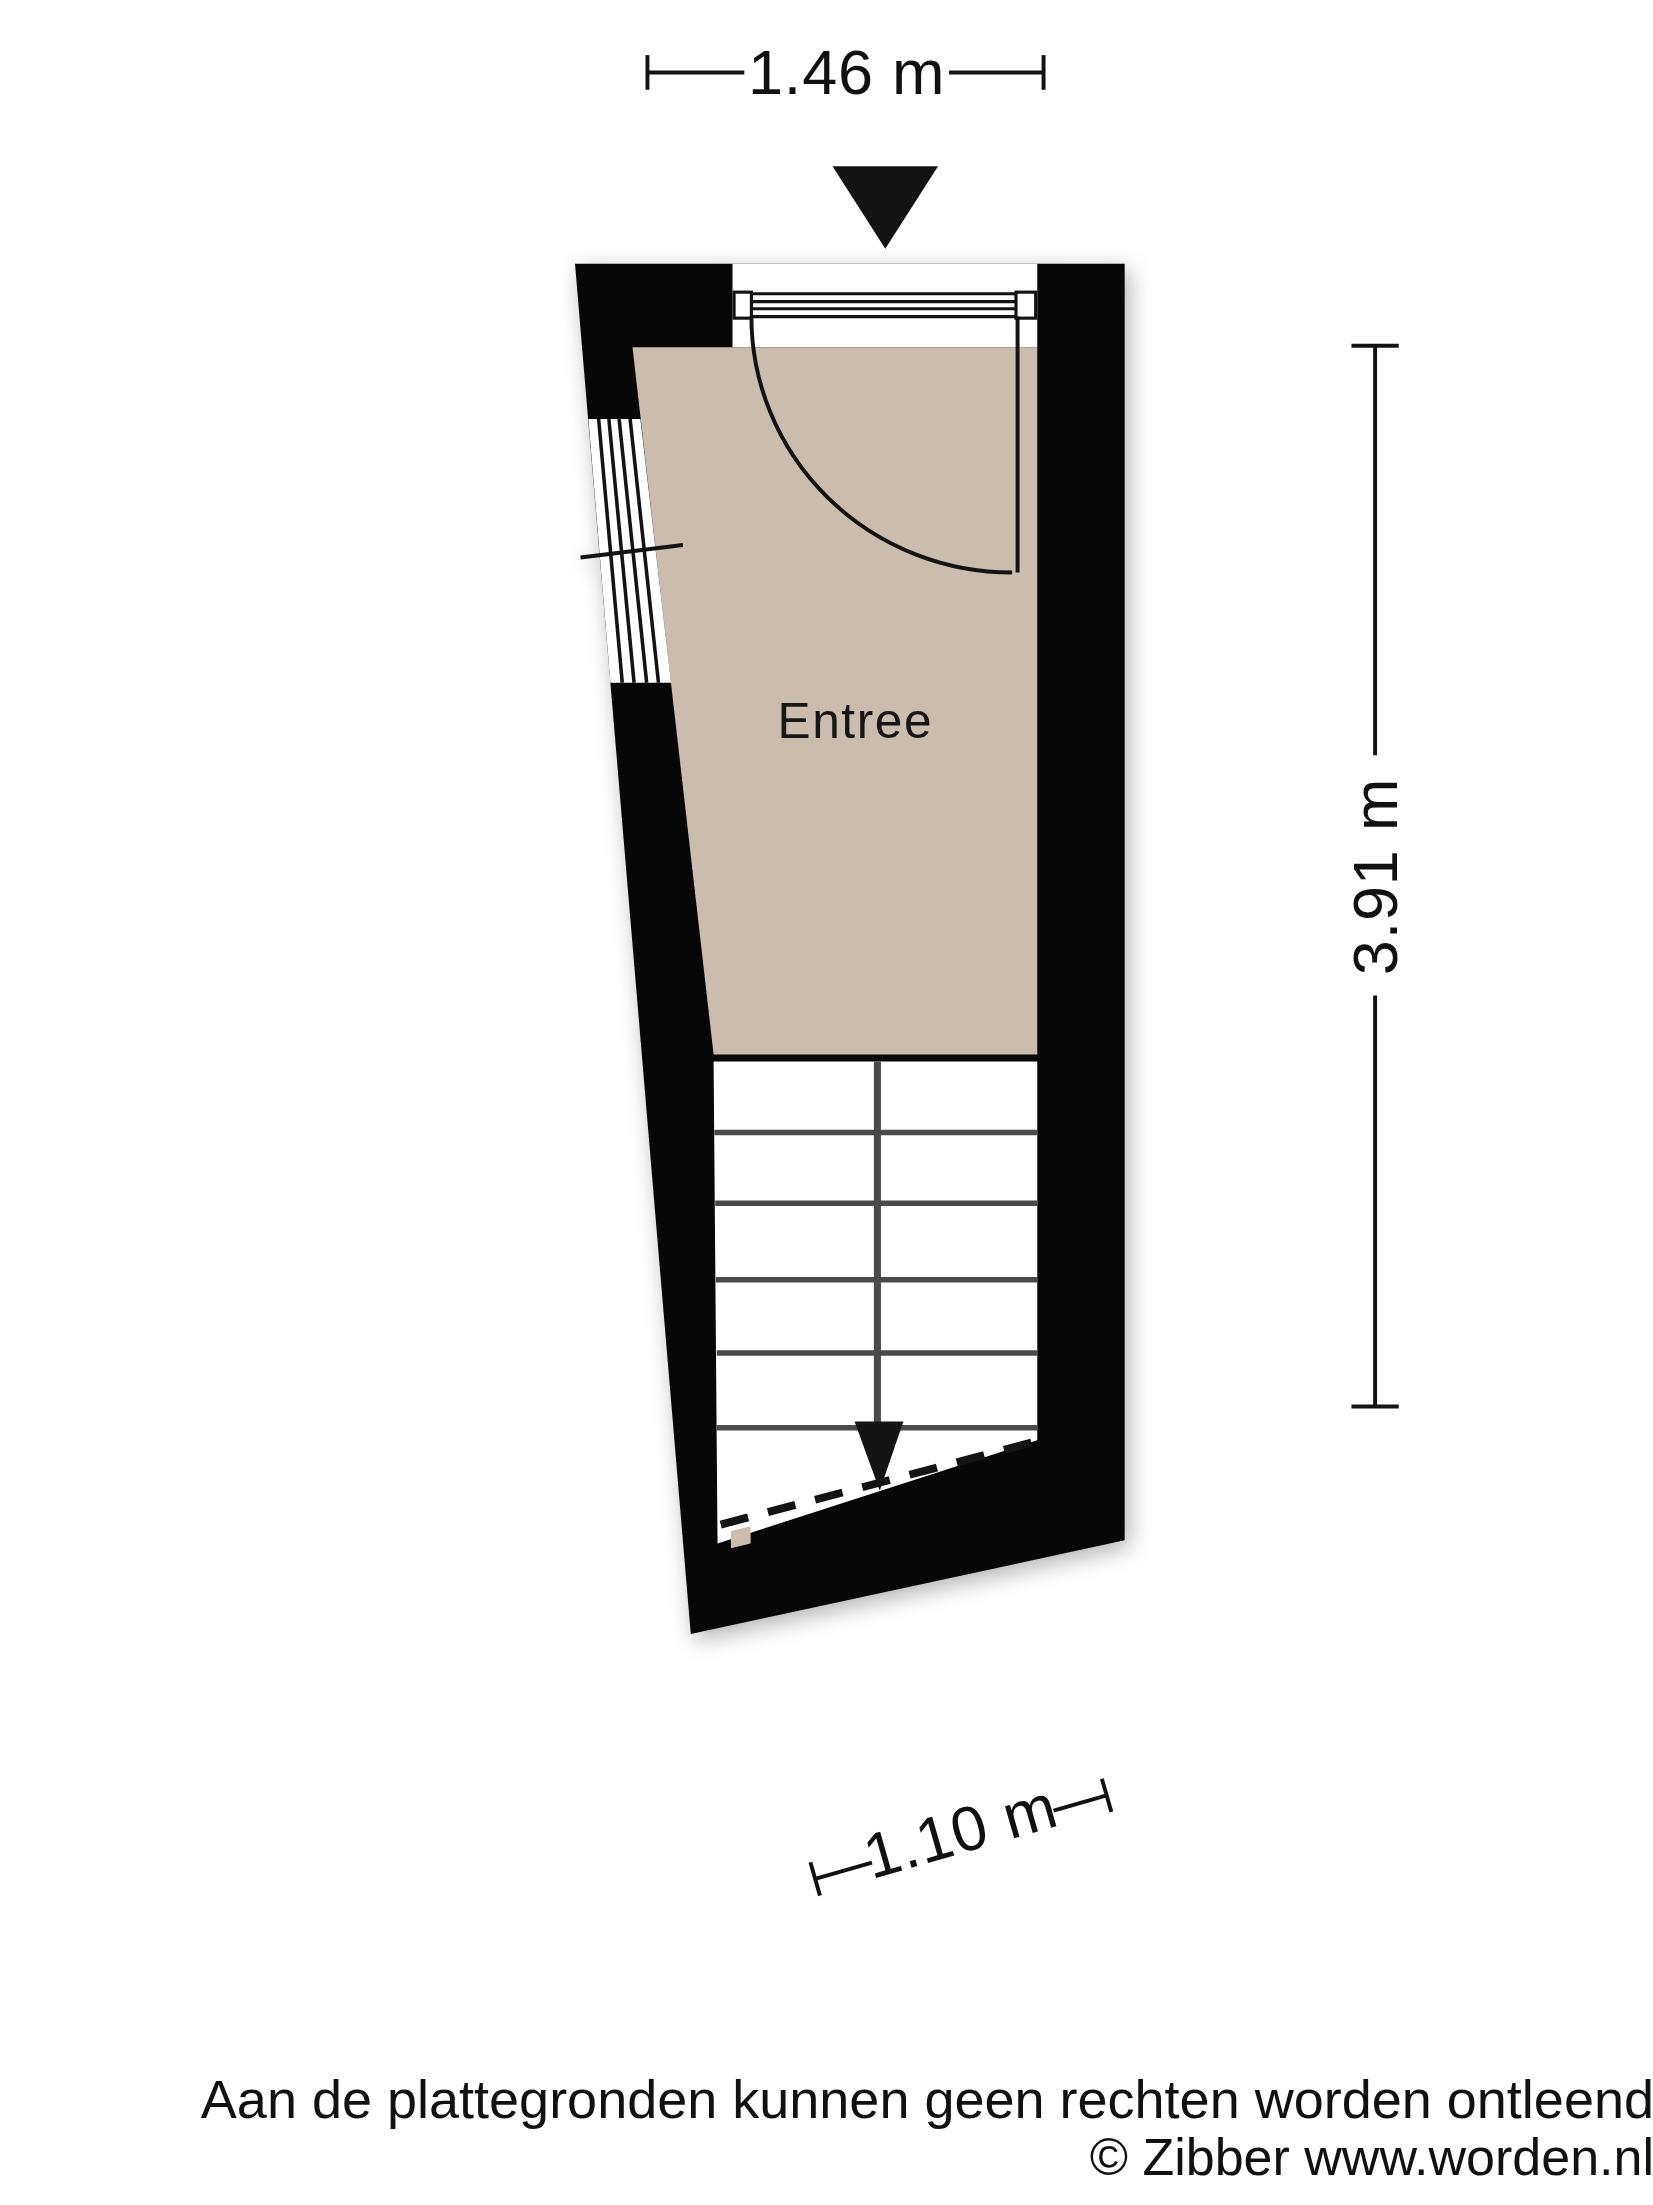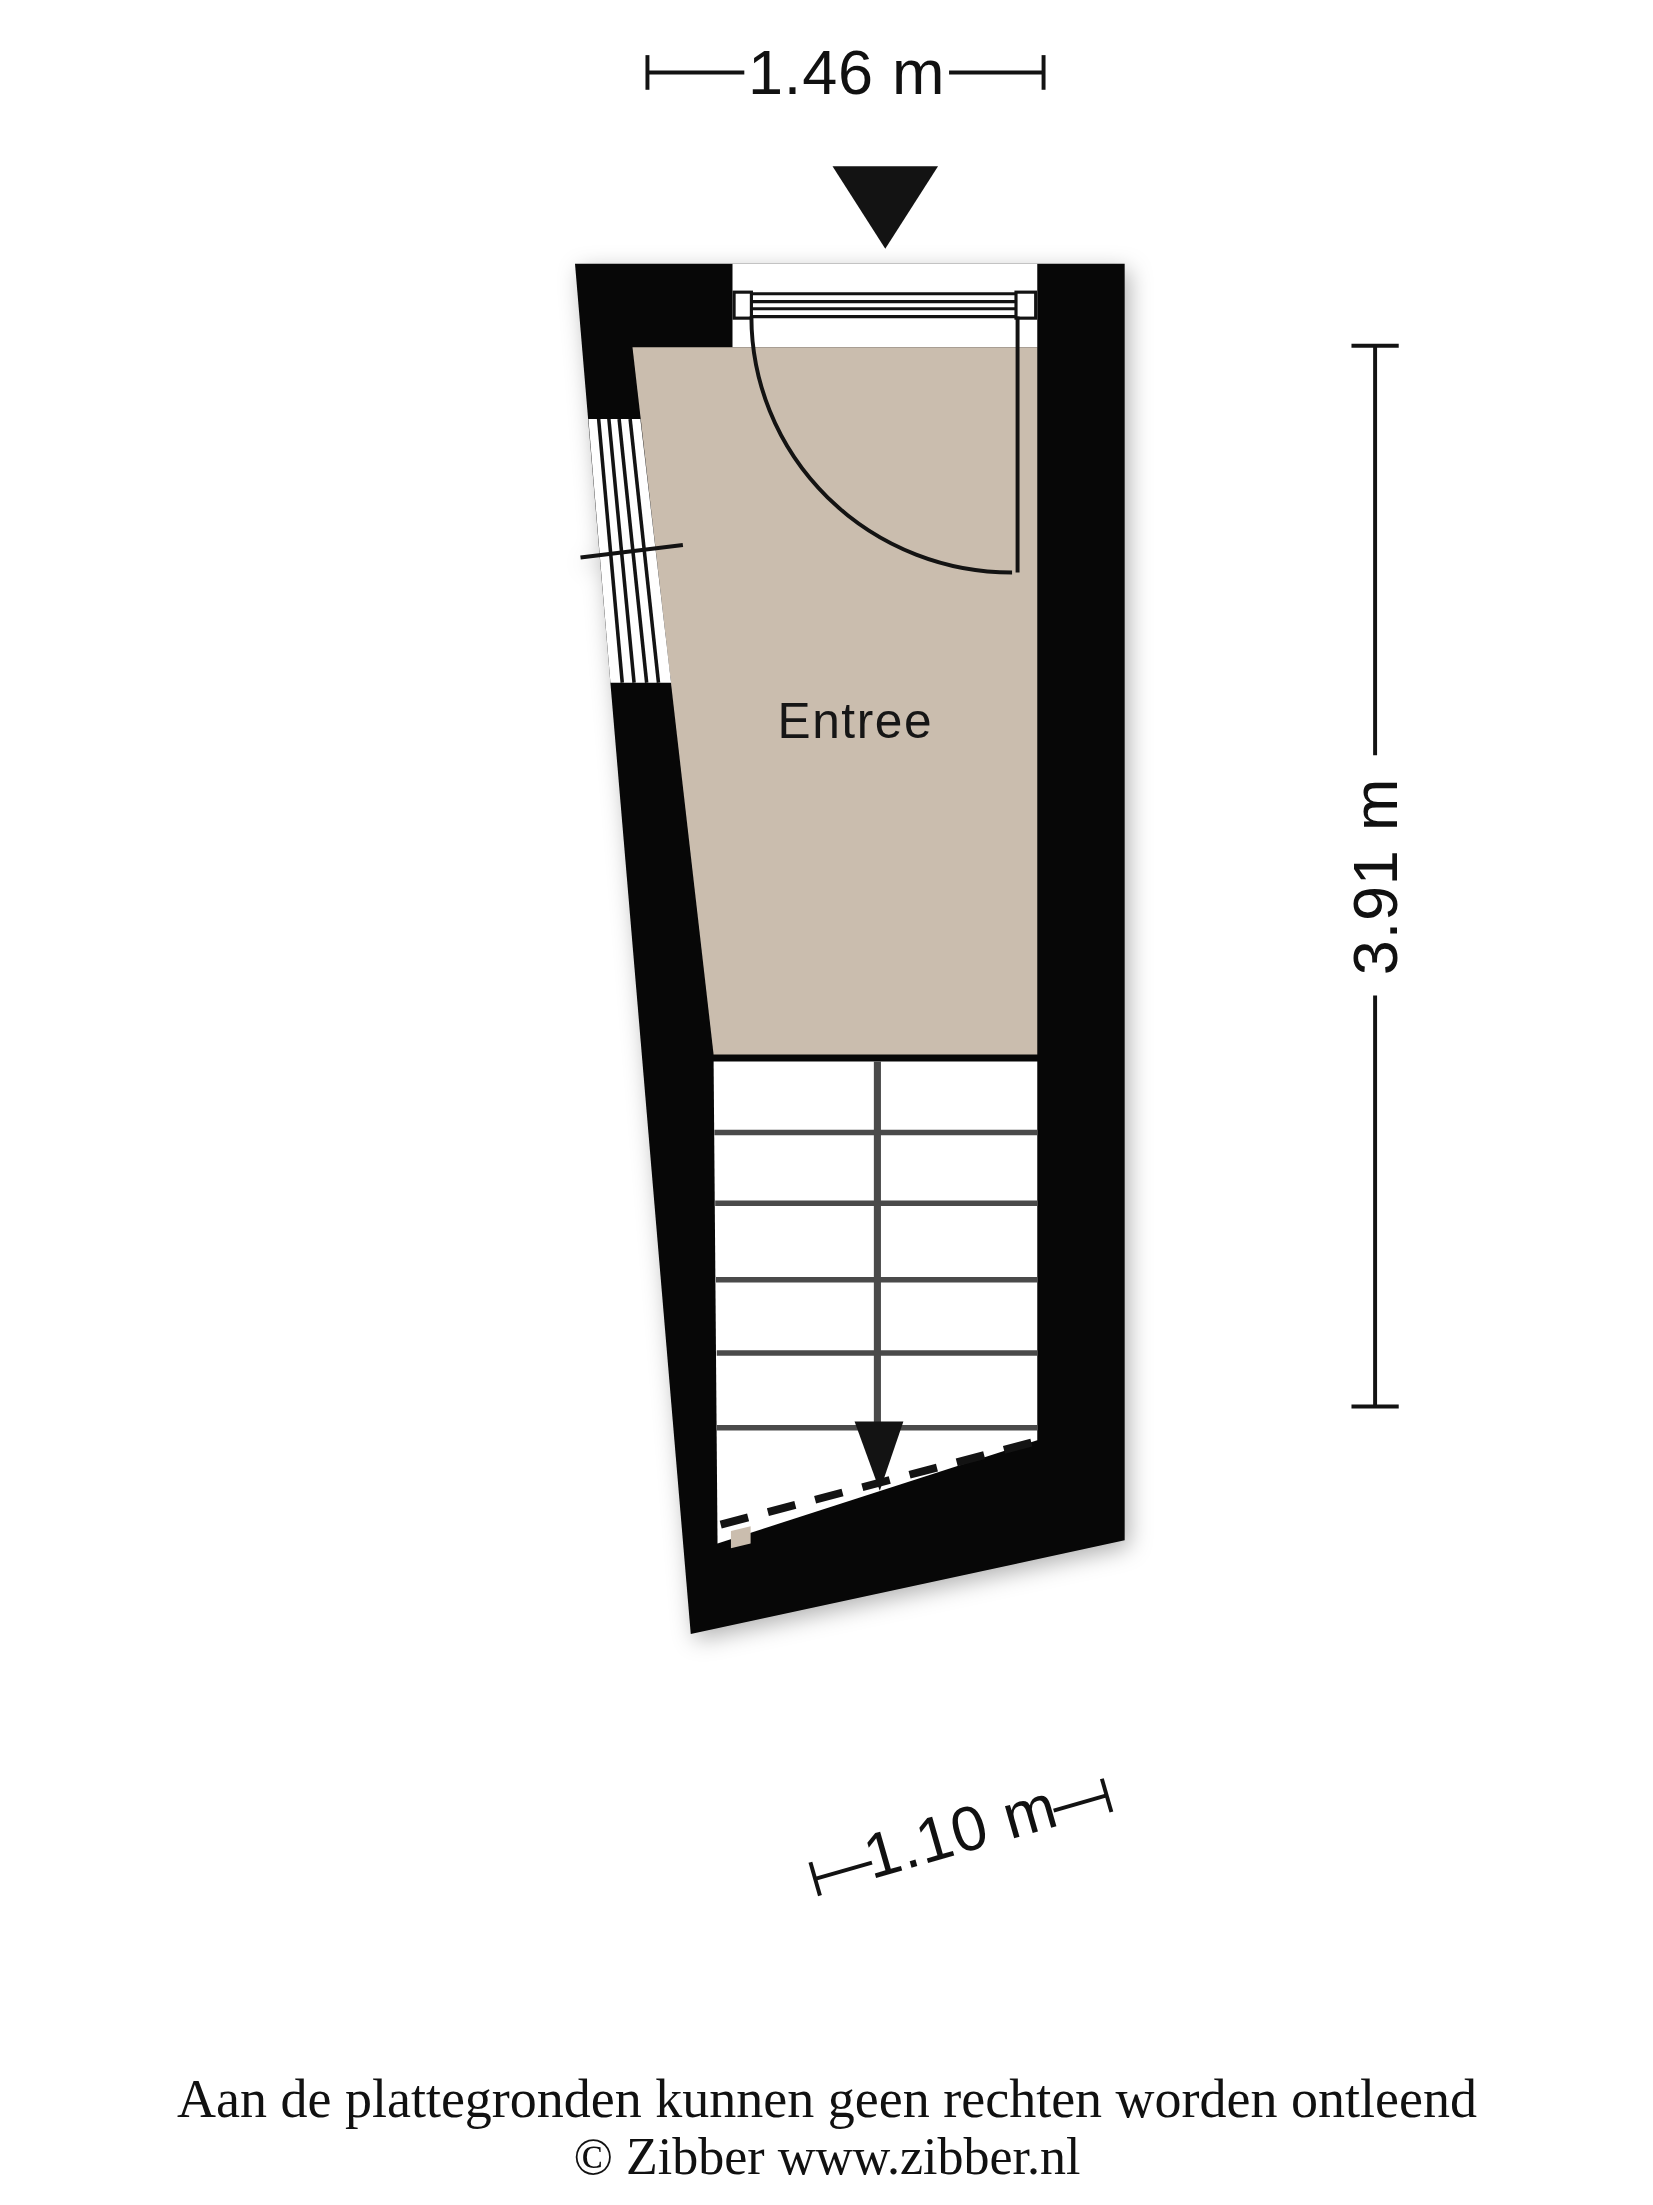--- a/index.html
+++ b/index.html
@@ -2,21 +2,21 @@
 <html style="font-size:12.6px"><head>
 <meta charset="utf-8">
 <style>
   html,body{margin:0;padding:0;background:#ffffff;}
   .page{position:relative;width:1654px;height:2205px;background:#ffffff;overflow:hidden;
         font-family:"Liberation Sans", sans-serif;}
   .plan-svg{position:absolute;left:0;top:0;}
   .shell{filter:drop-shadow(6px 8px 14px rgba(0,0,0,0.30));}
   .dim-text{font-size:80px;fill:#111111;letter-spacing:1px;}
   .room-text{font-size:63px;fill:#161616;letter-spacing:2px;}
-  .footer-line{position:absolute;left:0;width:1654px;text-align:center;color:#111111;font-family:Liberation Serif, serif;}
+  .footer-line{position:absolute;left:0;width:1654px;text-align:right;color:#111111;}
   .footer-disclaimer{top:2068px;font-size:54px;}
   .footer-copyright{top:2127px;font-size:52px;}
 </style>
 </head>
 <body>
 
 <div class="page">
 
   <svg class="plan-svg" width="1654" height="2205" viewBox="0 0 2100 2800">
 
@@ -94,15 +94,15 @@
         <line x1="0" y1="-22" x2="0" y2="22"></line>
         <line x1="0" y1="0" x2="75" y2="0"></line>
         <line x1="315" y1="0" x2="385" y2="0"></line>
         <line x1="385" y1="-22" x2="385" y2="22"></line>
       </g>
       <text x="194" y="-8" text-anchor="middle" dominant-baseline="central" class="dim-text">1.10 m</text>
     </g>
   </svg>
 
   <div class="footer-line footer-disclaimer">Aan de plattegronden kunnen geen rechten worden ontleend</div>
-  <div class="footer-line footer-copyright">© Zibber www.zibber.nl</div>
+  <div class="footer-line footer-copyright">© Zibber www.worden.nl</div>
 </div>
 
 
 </body></html>

